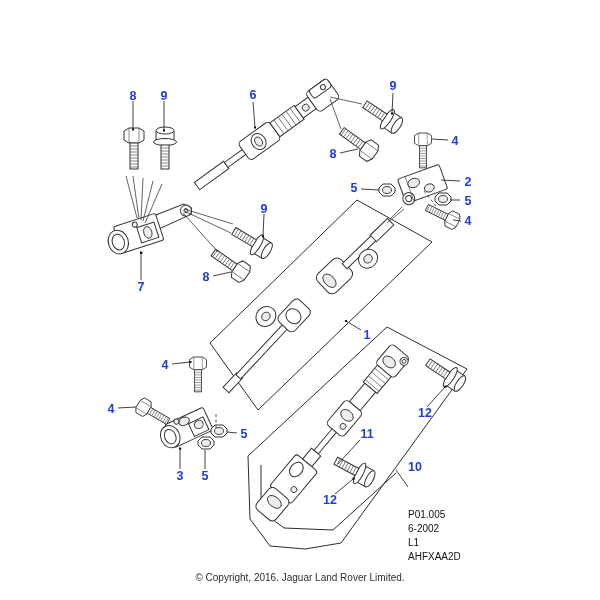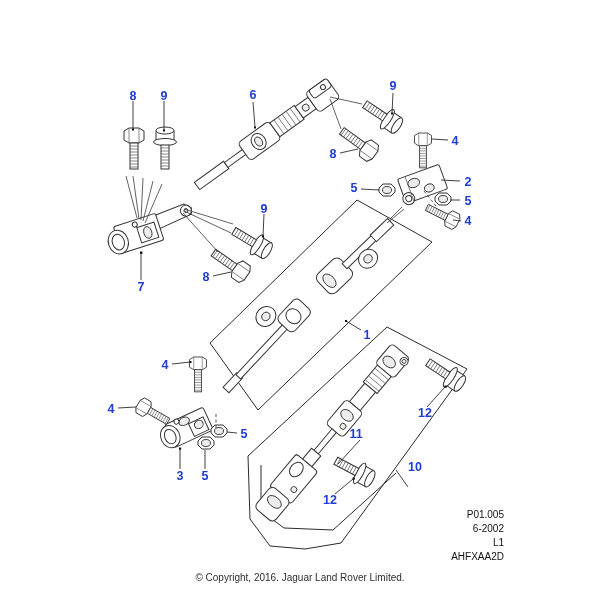--- a/index.html
+++ b/index.html
@@ -1,21 +1,21 @@
 <!DOCTYPE html>
 <html><head>
 <meta charset="utf-8">
 <style>
   html,body{margin:0;padding:0;background:#fff;}
   .stage{position:relative;width:600px;height:600px;background:#ffffff;overflow:hidden;
          font-family:"Liberation Sans", sans-serif;}
   svg{position:absolute;left:0;top:0;}
   .callout{position:absolute;transform:translate(-50%,-50%);color:#1e3cd6;font-weight:bold;
            font-size:12.5px;line-height:1;cursor:pointer;letter-spacing:0;}
-  .infobox{position:absolute;left:408px;top:508px;width:96px;text-align:right;color:#111;
+  .infobox{position:absolute;left:408px;top:508px;width:96px;text-align:left;color:#111;
            font-size:10px;line-height:14px;}
   .copyright{position:absolute;left:0;top:572px;width:100%;text-align:center;color:#2e2e2e;
              font-size:10px;}
   .part{fill:#ffffff;stroke:#333;stroke-width:1;}
   .hole{fill:#ececec;stroke:#333;stroke-width:0.9;}
   .rib{stroke:#555;stroke-width:0.7;}
   .leader{stroke:#2b2b2b;stroke-width:0.9;fill:none;}
   .fan{stroke:#3a3a3a;stroke-width:0.8;fill:none;}
   .kitbox{fill:none;stroke:#2b2b2b;stroke-width:1;}
   .dash{stroke:#444;stroke-width:0.9;stroke-dasharray:3,2.5;fill:none;}
@@ -255,21 +255,21 @@
 <div class="callout" style="left:468px;top:221px">4</div>
 <div class="callout" style="left:264px;top:209px">9</div>
 <div class="callout" style="left:206px;top:277px">8</div>
 <div class="callout" style="left:141px;top:287px">7</div>
 <div class="callout" style="left:367px;top:335px">1</div>
 <div class="callout" style="left:165px;top:365px">4</div>
 <div class="callout" style="left:111px;top:409px">4</div>
 <div class="callout" style="left:244px;top:434px">5</div>
 <div class="callout" style="left:180px;top:476px">3</div>
 <div class="callout" style="left:205px;top:476px">5</div>
-<div class="callout" style="left:356px;top:434px">11</div>
+<div class="callout" style="left:367px;top:434px">11</div>
 <div class="callout" style="left:425px;top:413px">12</div>
 <div class="callout" style="left:330px;top:500px">12</div>
 <div class="callout" style="left:415px;top:467px">10</div>
 
 <div class="infobox">
   <div>P01.005</div>
   <div>6-2002</div>
   <div>L1</div>
   <div>AHFXAA2D</div>
 </div>

